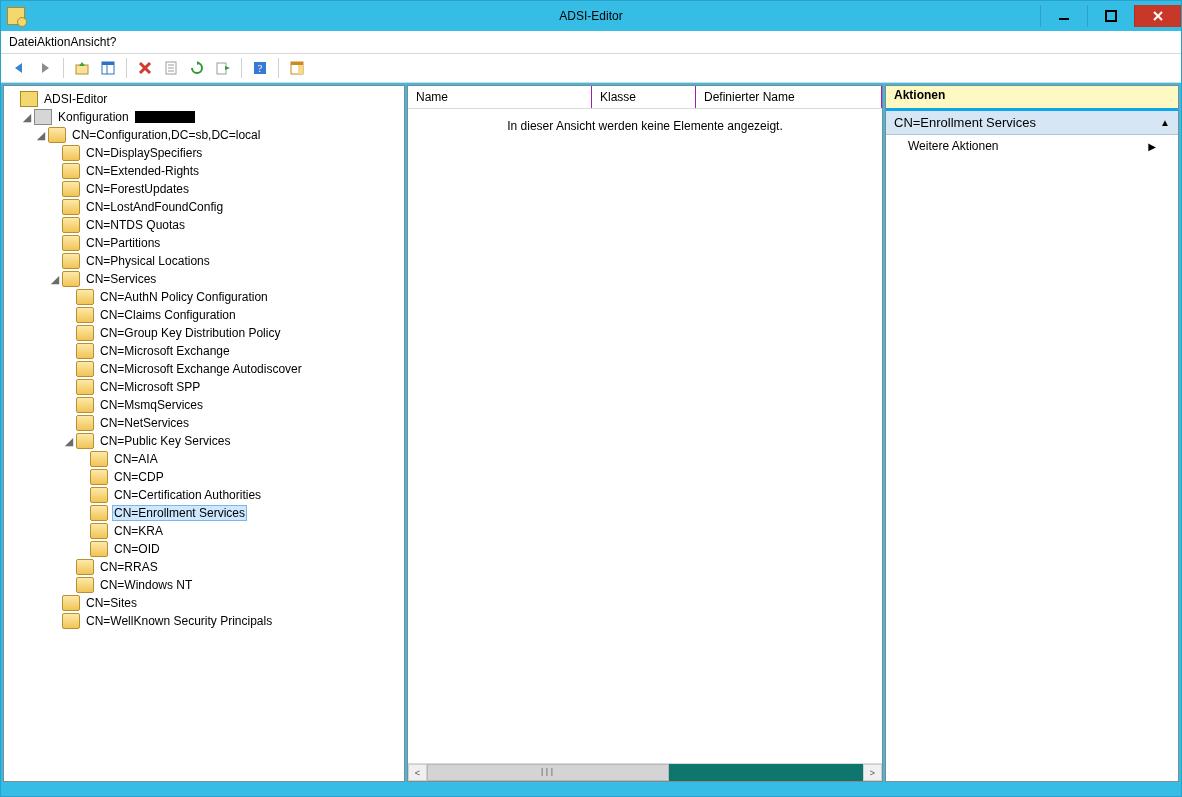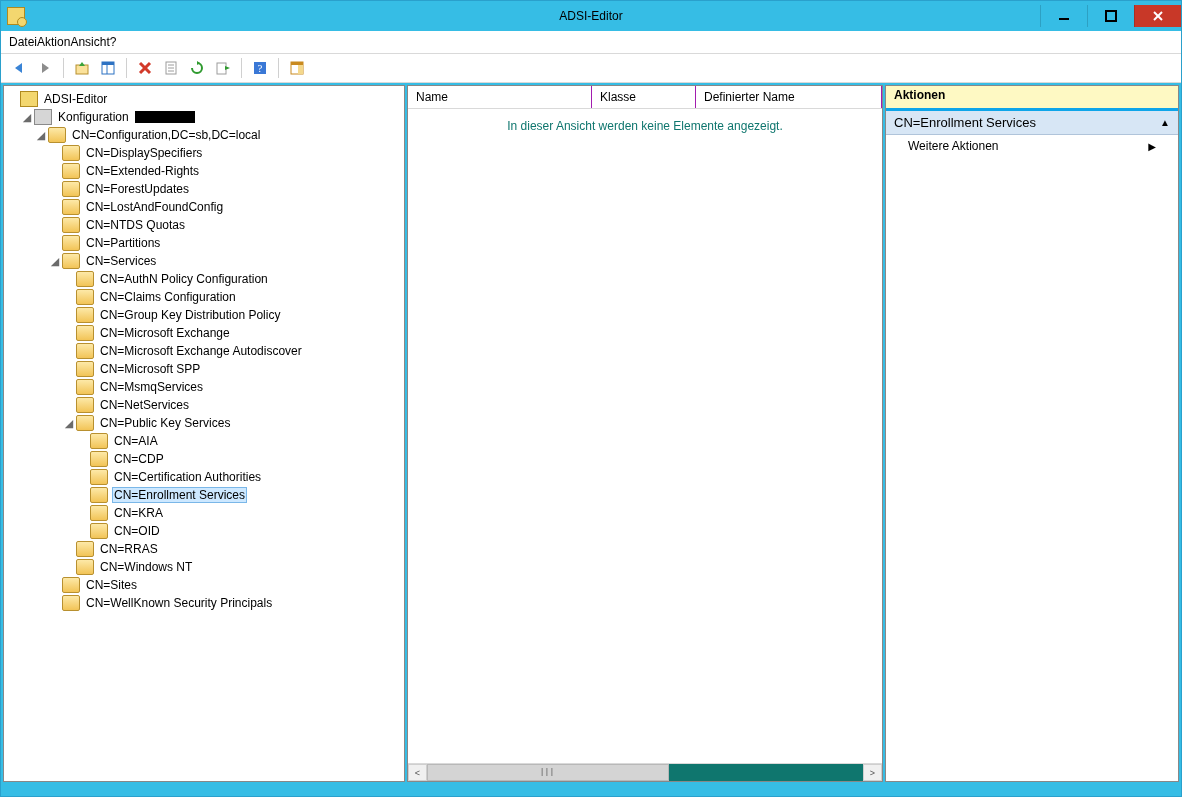--- a/index.html
+++ b/index.html
@@ -28,21 +28,21 @@
 .node-icon{width:16px;height:14px;margin-right:4px;display:inline-block;}
 .folder{background:linear-gradient(#fde9a8,#f2c457);border:1px solid #b8902f;border-radius:2px;}
 .root-icon{background:#f3d76f;border:1px solid #b08a1f;}
 .cfg-icon{background:#d6d6d6;border:1px solid #8a8a8a;}
 .tree-label{padding:0 2px;}
 .tree-label.selected{background:#cde8ff;border:1px solid #7ab7e8;padding:0 1px;}
 .redact{display:inline-block;width:60px;height:12px;background:#000;margin-left:4px;vertical-align:middle;}
 .list-header{height:22px;display:flex;align-items:stretch;border-bottom:1px solid #d9d9d9;}
 .list-header .col{display:flex;align-items:center;padding-left:8px;border-right:1px solid #a21caf;}
 .list-body{flex:1;position:relative;overflow:hidden;}
-.list-empty{text-align:center;margin-top:10px;color:#0f766e;}
+.list-empty{text-align:center;margin-top:10px;color:#000000;}
 .hscroll{height:17px;border-top:1px solid #d9d9d9;display:flex;align-items:stretch;}
 .hs-btn{width:17px;background:#f0f0f0;border:1px solid #cfcfcf;display:flex;align-items:center;justify-content:center;font-size:9px;color:#555;}
 .hs-track{flex:1;background:#0f766e;position:relative;}
 .hs-thumb{position:absolute;left:0;top:0;bottom:0;width:240px;background:#d4d4d4;border:1px solid #b8b8b8;display:flex;align-items:center;justify-content:center;color:#777;font-size:10px;letter-spacing:2px;}
 .actions-header{height:18px;background:#fef9c3;border-bottom:3px solid #0ea5e9;padding:2px 8px;font-weight:bold;}
 .actions-sel{background:#d7e6f5;border-bottom:1px solid #b0c4da;padding:4px 8px;display:flex;align-items:center;justify-content:space-between;font-size:13px;}
 .actions-sel .up{font-size:10px;}
 .actions-more{padding:4px 22px;display:flex;align-items:center;justify-content:space-between;cursor:default;}
 .actions-more .arrow{font-size:10px;}
 </style>
@@ -191,20 +191,24 @@
             <span class="tree-label">CN=LostAndFoundConfig</span>
           </div>
         <div class="tree-item" style="padding-left:56px">
             <span class="node-icon folder"></span>
             <span class="tree-label">CN=NTDS Quotas</span>
           </div>
         <div class="tree-item" style="padding-left:56px">
             <span class="node-icon folder"></span>
             <span class="tree-label">CN=Partitions</span>
           </div>
+        <div class="tree-item" style="padding-left:56px">
+            <span class="node-icon folder"></span>
+            <span class="tree-label">CN=Physical Locations</span>
+          </div>
 
         <div class="tree-item" style="padding-left:42px">
           <span class="twisty">◢</span>
           <span class="node-icon folder"></span>
           <span class="tree-label">CN=Services</span>
         </div>
 
         <div class="tree-item" style="padding-left:70px">
             <span class="node-icon folder"></span>
             <span class="tree-label">CN=AuthN Policy Configuration</span>

